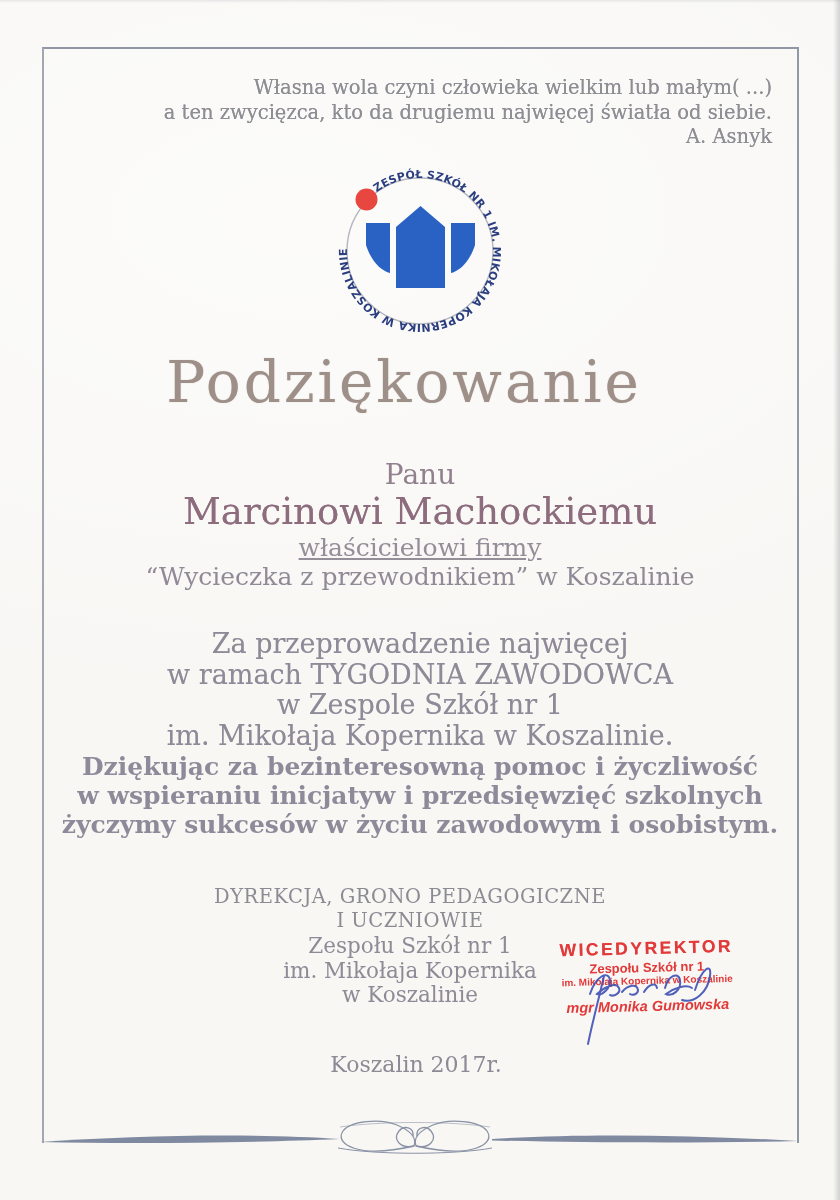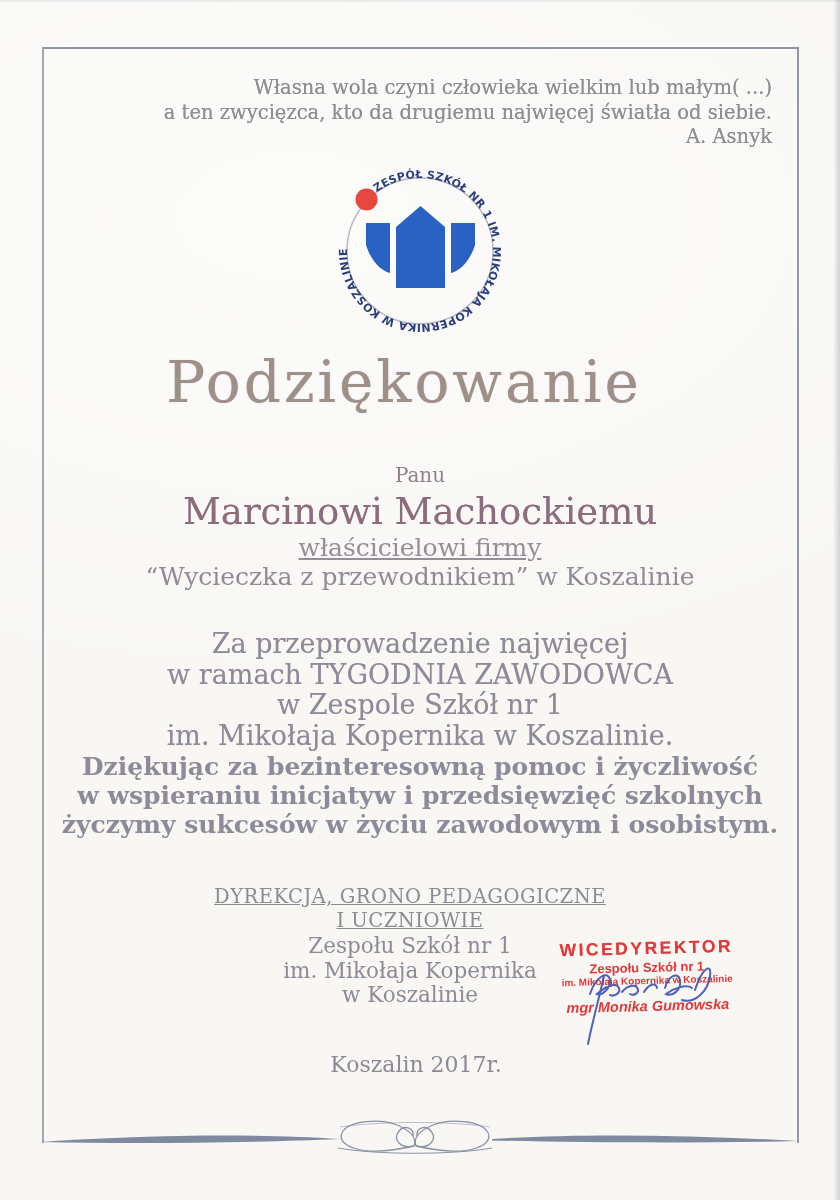--- a/index.html
+++ b/index.html
@@ -36,36 +36,36 @@
     text-shadow: 0 0 0.5px #9a9aa0;
   }
   .logo-wrap { position: absolute; left: 328px; top: 161px; width: 184px; height: 184px; }
   .cert-title {
     position: absolute; top: 348px; left: 0; width: 808px;
     text-align: center; color: #9e9089;
     font-size: 58px; letter-spacing: 3px; font-weight: 400;
     text-shadow: 0 0 1px rgba(158,144,137,.55);
   }
   .recipient { position: absolute; top: 460px; left: 0; width: 840px; text-align: center; }
-  .recipient .salutation { font-size: 20px; color: #91808d; line-height: 30px; }
+  .recipient .salutation { font-size: 28px; color: #91808d; line-height: 30px; }
   .recipient .name { font-size: 37px; font-weight: normal; color: #8d6c7d; line-height: 44px; text-shadow: 0 0 0.6px rgba(141,108,125,.6); }
   .recipient .role { font-size: 25px; color: #948e99; line-height: 28px; text-decoration: underline; }
   .recipient .company { font-size: 25px; color: #8f8a96; line-height: 29px; }
   .reason {
     position: absolute; top: 629px; left: 0; width: 840px; text-align: center;
     font-size: 27px; line-height: 30.5px; color: #8f8a98;
     text-shadow: 0 0 0.5px rgba(143,138,152,.5);
   }
   .thanks {
     position: absolute; top: 752px; left: 0; width: 840px; text-align: center;
     font-size: 25px; line-height: 29px; color: #8e8a99; font-weight: bold;
   }
   .signers-caps {
     position: absolute; top: 885px; left: 0; width: 820px; text-align: center;
-    font-size: 19.5px; line-height: 24px; color: #8b8b93; letter-spacing: 0.5px; text-decoration: underline;
+    font-size: 19.5px; line-height: 24px; color: #8b8b93; letter-spacing: 0.5px;
   }
   .signers-school {
     position: absolute; top: 934px; left: 0; width: 820px; text-align: center;
     font-size: 21.5px; line-height: 24.5px; color: #8e8a96;
   }
   .stamp {
     position: absolute; left: 548px; top: 938px; width: 198px;
     text-align: center; transform: rotate(-1.5deg);
     font-family: "Liberation Sans", sans-serif; z-index: 1;
   }

